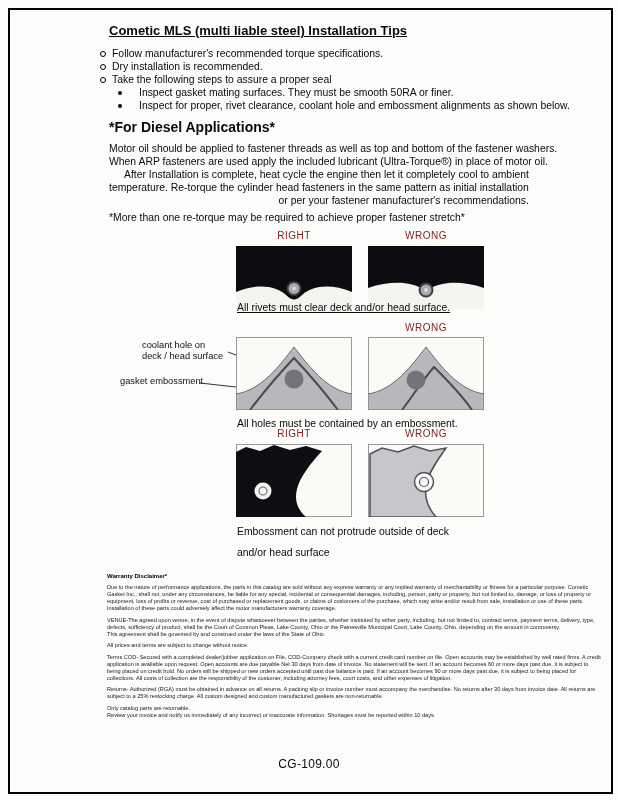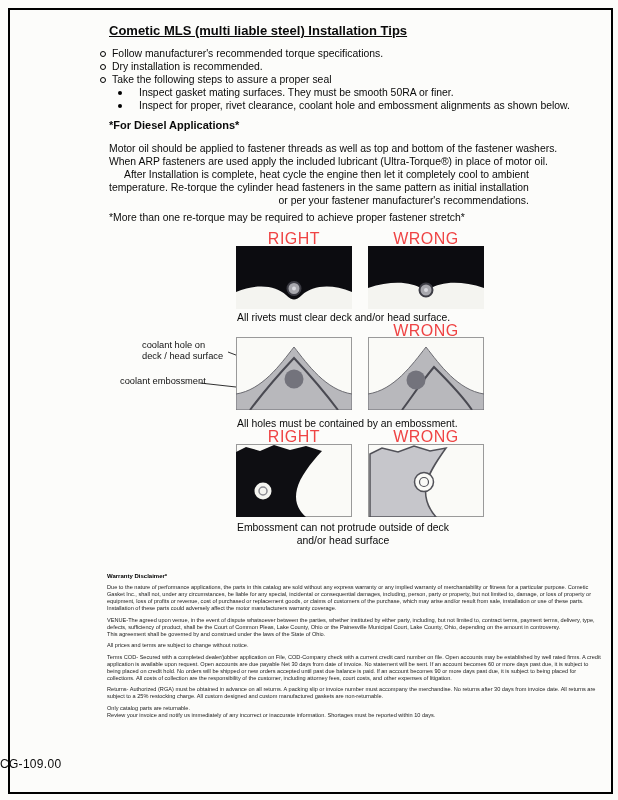--- a/index.html
+++ b/index.html
@@ -8,57 +8,57 @@
   .frame{position:absolute;left:8px;top:8px;width:601px;height:782px;border:2px solid #000;}
 
   .title{position:absolute;left:109px;top:23px;font-size:13px;font-weight:700;text-decoration:underline;}
 
   .tips{position:absolute;left:100px;top:47px;font-size:10.4px;line-height:13px;}
   .tip-row{display:flex;align-items:center;}
   .tip-row.sub{margin-left:18px;gap:11px;}
   .o-bullet{width:4px;height:4px;border:1px solid #000;border-radius:50%;display:inline-block;margin-right:6px;flex:none;}
   .d-bullet{width:4px;height:4px;background:#000;border-radius:50%;display:inline-block;margin-right:6px;flex:none;}
 
-  .diesel-heading{position:absolute;left:109px;top:119px;font-size:11px;font-weight:700;}
+  .diesel-heading{position:absolute;left:109px;top:119px;font-size:14px;font-weight:700;}
   .para{position:absolute;left:109px;font-size:10.4px;line-height:12.8px;white-space:pre-line;}
   .p1{top:143px;}
   .p2{top:169px;text-align:right;}
   .note{position:absolute;left:109px;top:212px;font-size:10.4px;}
 
-  .col-header{position:absolute;width:116px;text-align:center;font-size:16px;letter-spacing:0.5px;color:#ef4444;}
+  .col-header{position:absolute;width:116px;text-align:center;font-size:10px;letter-spacing:0.5px;color:#7f1d1d;}
   .r1-right{left:236px;top:230px;}
   .r1-wrong{left:368px;top:230px;}
   .r2-wrong{left:368px;top:322px;}
   .r3-right{left:236px;top:428px;}
   .r3-wrong{left:368px;top:428px;}
 
   .fig{position:absolute;width:116px;}
   .fig svg{display:block;width:100%;height:100%;}
   .fig-r1-right{left:236px;top:246px;height:63px;}
   .fig-r1-wrong{left:368px;top:246px;height:63px;}
   .fig-r2-right{left:236px;top:337px;height:73px;}
   .fig-r2-wrong{left:368px;top:337px;height:73px;}
   .fig-r3-right{left:236px;top:444px;height:73px;}
   .fig-r3-wrong{left:368px;top:444px;height:73px;}
 
   .caption{position:absolute;left:237px;font-size:10.4px;}
-  .cap-r1{top:312px;}
+  .cap-r1{top:302px;text-decoration:underline;}
   .cap-r2{top:418px;}
-  .cap-r3{top:521px;line-height:13px;white-space:pre-line;text-align:center;}
+  .cap-r3{top:521px;line-height:21px;white-space:pre-line;}
 
   .callout{position:absolute;font-size:9.3px;line-height:11px;white-space:pre-line;color:#111;}
   .callout-1{left:142px;top:340px;}
   .callout-2{left:120px;top:376px;}
   .connectors{position:absolute;left:0;top:0;width:618px;height:800px;pointer-events:none;}
 
   .warranty{position:absolute;left:107px;top:573px;width:495px;font-size:5.6px;line-height:7px;color:#222;}
   .w-head{font-weight:700;font-size:6px;margin-bottom:4px;color:#000;}
   .warranty p{margin:0 0 4.5px 0;white-space:pre-line;}
 
-  .footer-code{position:absolute;left:0;top:757px;width:618px;font-size:12px;letter-spacing:0.3px;}
+  .footer-code{position:absolute;left:0;top:757px;width:618px;text-align:center;font-size:12px;letter-spacing:0.3px;}
 </style>
 </head>
 <body>
 
 <div class="page">
   <div class="frame"></div>
 
   <div class="title">Cometic MLS (multi liable steel) Installation Tips</div>
 
   <div class="tips">
@@ -109,21 +109,21 @@
       <path d="M0,63 L0,42 C24,34 44,36 54,43 C56,44.5 60,44.5 62,43 C72,36 92,34 116,42 L116,63 Z" fill="#f4f4f0"></path>
       <circle cx="58" cy="44" r="6.5" fill="#a8a8ae" stroke="#3c3c44" stroke-width="2"></circle>
       <circle cx="58" cy="44" r="2" fill="#d9d9de"></circle>
     </svg>
   </div>
   <div class="caption cap-r1">All rivets must clear deck and/or head surface.</div>
 
   <div class="col-header r2-wrong">WRONG</div>
   <div class="callout callout-1">coolant hole on
 deck / head surface</div>
-  <div class="callout callout-2">coolant embossment</div>
+  <div class="callout callout-2">gasket embossment</div>
 
   <svg class="connectors" viewBox="0 0 618 800">
     <line x1="228" y1="352" x2="288" y2="375" stroke="#1a1a1a" stroke-width="0.9"></line>
     <line x1="200" y1="383" x2="263" y2="390" stroke="#1a1a1a" stroke-width="0.9"></line>
   </svg>
 
   <div class="fig fig-r2-right">
     <svg viewBox="0 0 116 73" preserveAspectRatio="none">
       <rect x="0.5" y="0.5" width="115" height="72" fill="#fafaf7" stroke="#9a9a9a" stroke-width="1"></rect>
       <path d="M0,73 L0,57 C26,53 44,28 58,10 C72,28 90,53 116,57 L116,73 Z" fill="#b8b8bc" stroke="#6b6b71" stroke-width="1"></path>

